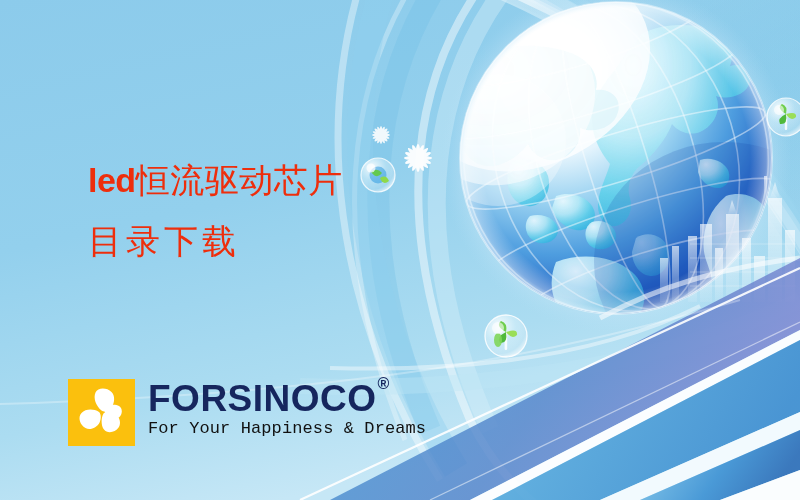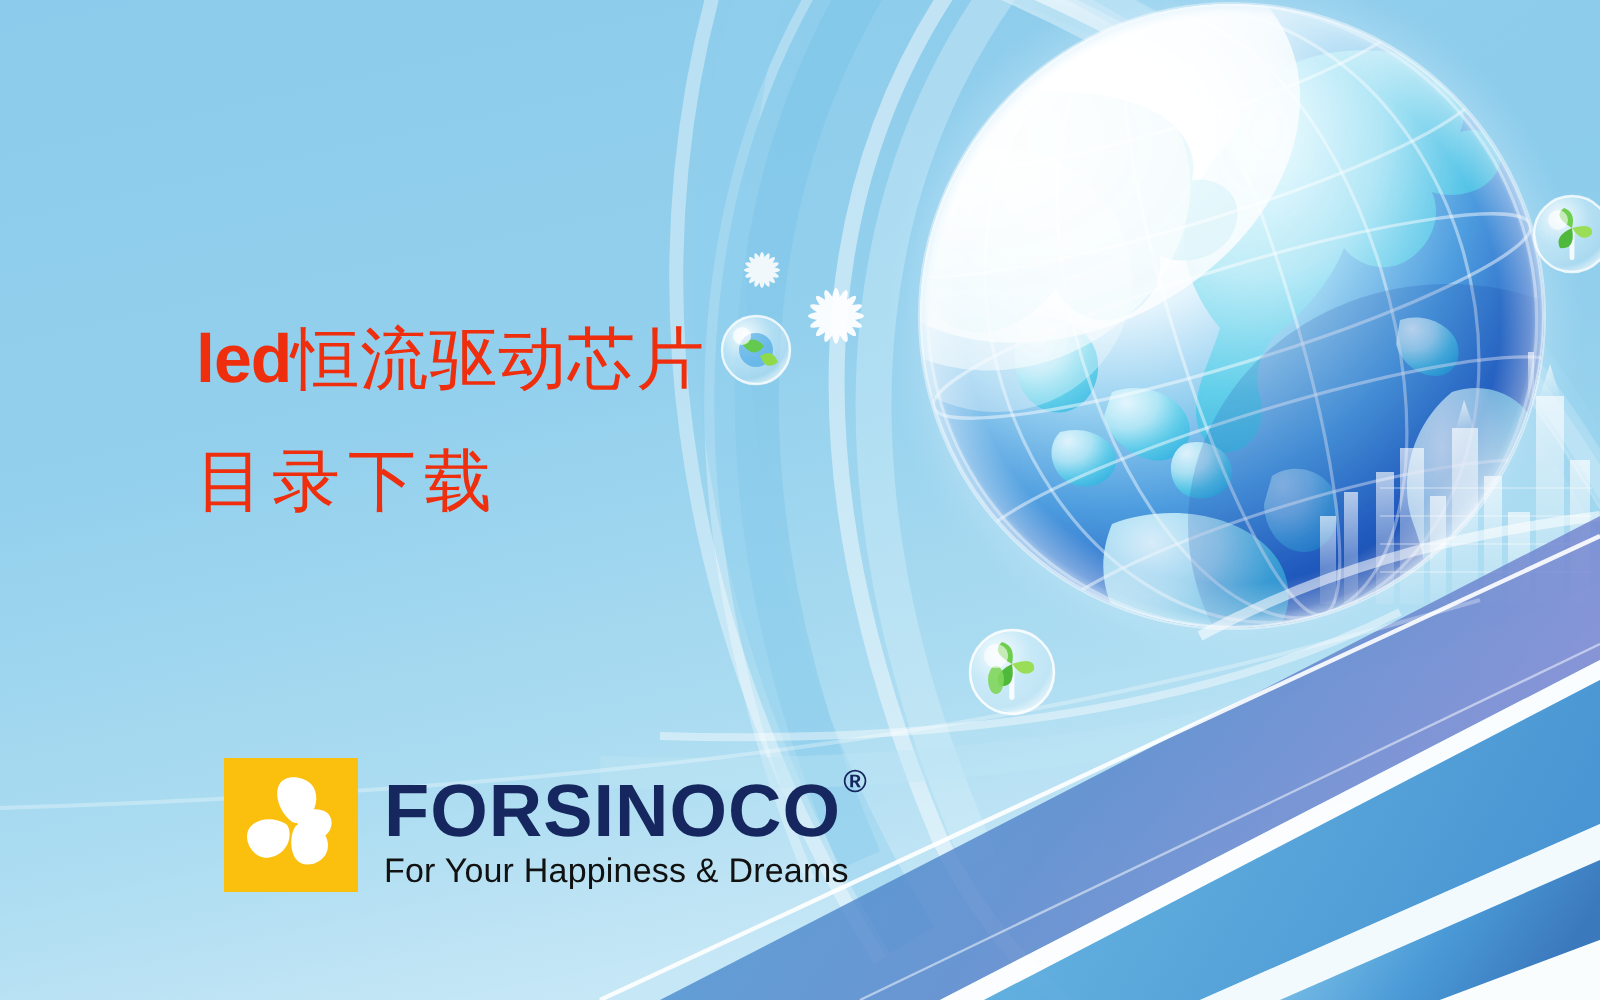--- a/index.html
+++ b/index.html
@@ -21,21 +21,21 @@
     position: absolute;
     inset: 0;
     width: 800px;
     height: 500px;
     display: block;
   }
 
   
   .headline-block {
     position: absolute;
-    left: 98px;
+    left: 88px;
     top: 162px;
     z-index: 20;
     line-height: 1.08;
   }
   .headline-line {
     color: #ee2e0c;
     font-size: 34px;
     white-space: nowrap;
     letter-spacing: 0.5px;
   }
@@ -55,22 +55,21 @@
     letter-spacing: 4px;
   }
 
   
   .logo-block {
     position: absolute;
     left: 68px;
     top: 379px;
     z-index: 20;
     display: flex;
-    align-items: flex-end;
-    margin-left: 44px;
+    align-items: flex-start;
   }
   .logo-mark {
     width: 67px;
     height: 67px;
     background: #fbc00d;
     flex: 0 0 auto;
     display: block;
   }
   .logo-text {
     margin-left: 13px;
@@ -92,21 +91,21 @@
   }
   .logo-reg {
     font-size: 16px;
     vertical-align: super;
     line-height: 1;
     position: relative;
     top: -9px;
     left: 1px;
   }
   .logo-tagline {
-    font-family: Liberation Sans, sans-serif;
+    font-family: Liberation Mono, monospace;
     font-weight: 400;
     font-size: 17px;
     color: #111111;
     letter-spacing: 0.1px;
     white-space: nowrap;
     margin-top: 2px;
   }
 </style>
 </head>
 <body>

